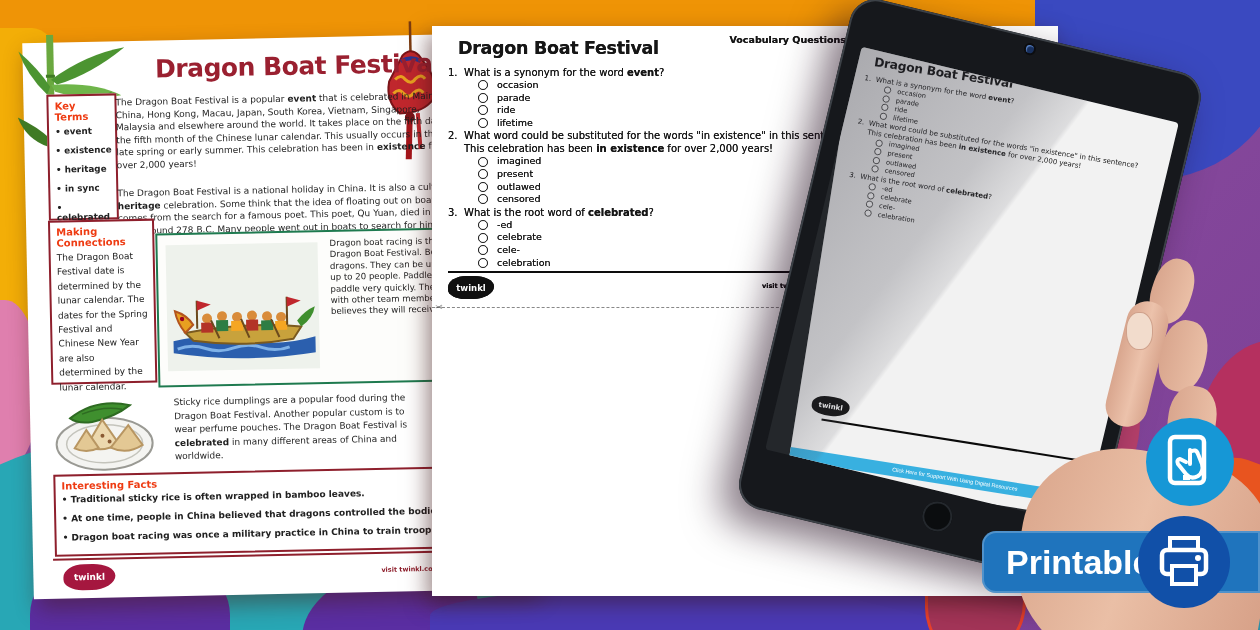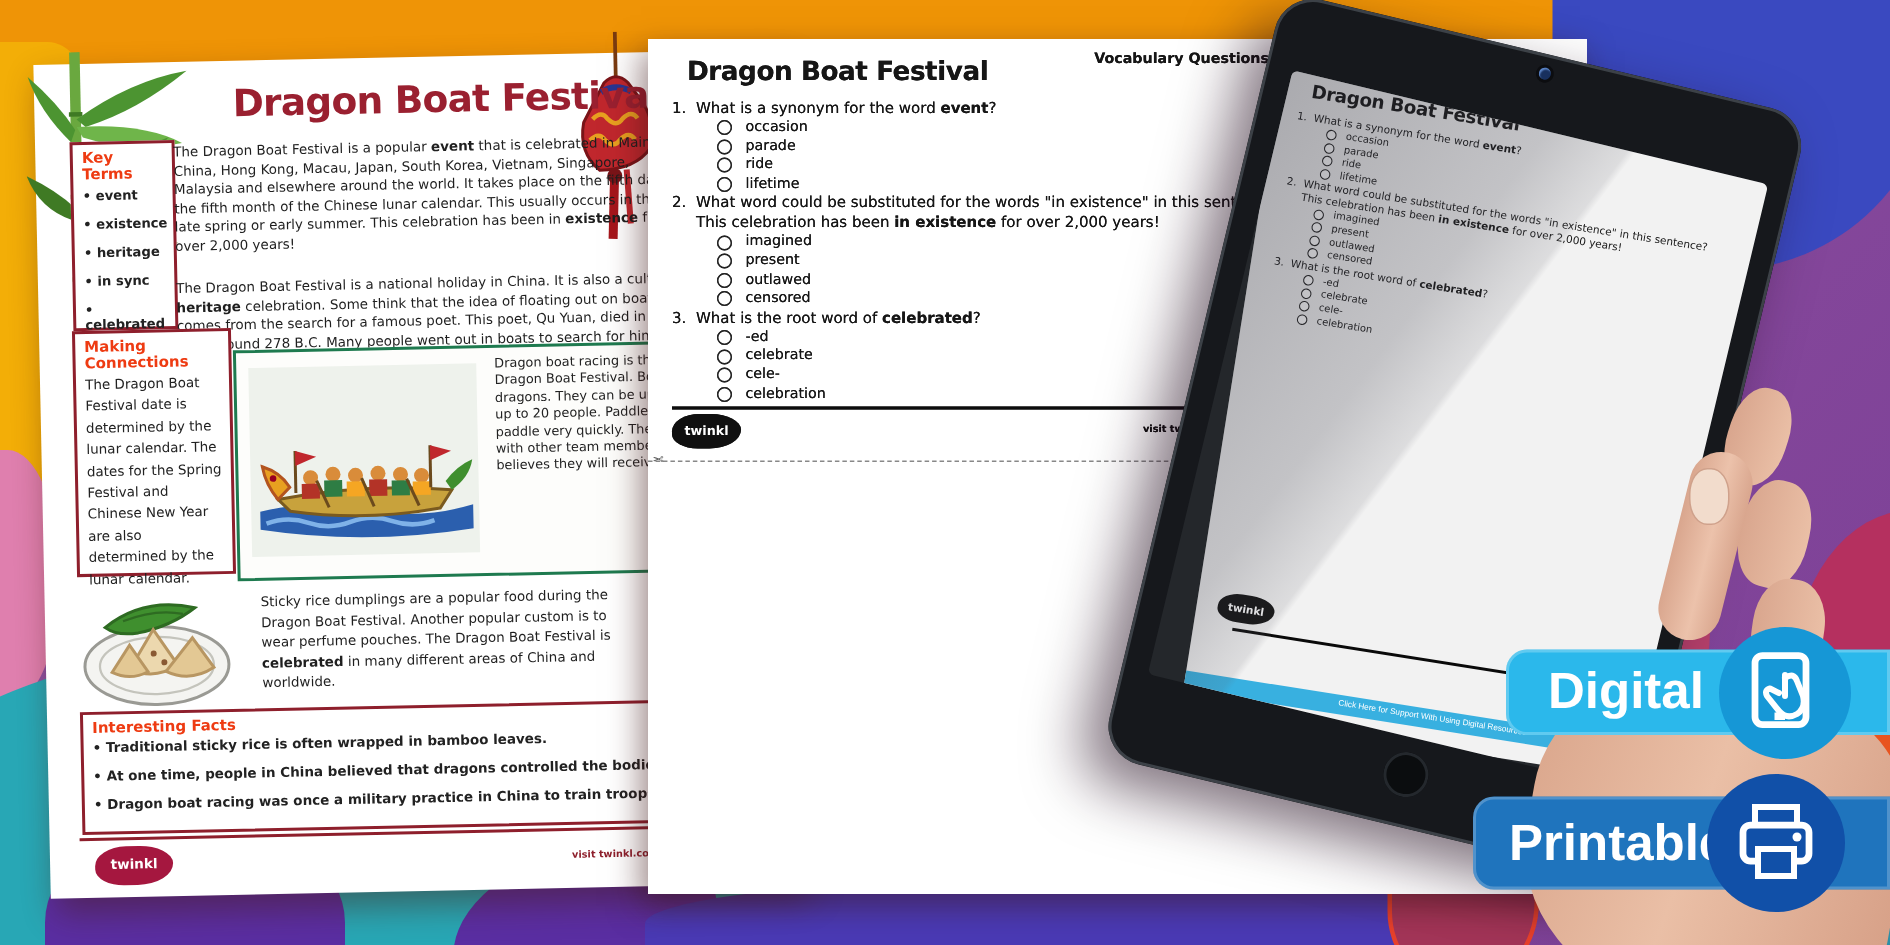--- a/index.html
+++ b/index.html
@@ -494,23 +494,20 @@
     <div id="home-btn"></div>
   </div>
 
   <div id="f1" class="skin fingertip abs"></div>
   <div id="f2" class="skin fingertip abs"></div>
   <div id="f3" class="skin fingertip abs"></div>
   <div id="wrist" class="skin abs"></div>
   <div id="thumb" class="skin abs"></div>
   <div id="thumb-nail" class="abs"></div>
 
-  <div id="digital-pill" class="badge-pill">
-    <span>Digital</span>
-  </div>
   <div id="digital-circle" class="badge-circle">
     <svg width="52" height="56" viewBox="0 0 52 56">
       <rect x="6" y="3" width="34" height="46" rx="5" fill="none" stroke="#fff" stroke-width="4.5"></rect>
       <rect x="19" y="41" width="7" height="5" fill="#fff"></rect>
       <path d="M26 30 L26 16 M26 18 Q32 14 34 20 L38 30 Q40 38 34 42 Q27 46 22 40 L14 30 Q12 26 16 25 L22 28" fill="none" stroke="#fff" stroke-width="4" stroke-linecap="round" stroke-linejoin="round"></path>
     </svg>
   </div>
   <div id="printable-pill" class="badge-pill">
     <span>Printable</span>
   </div>

